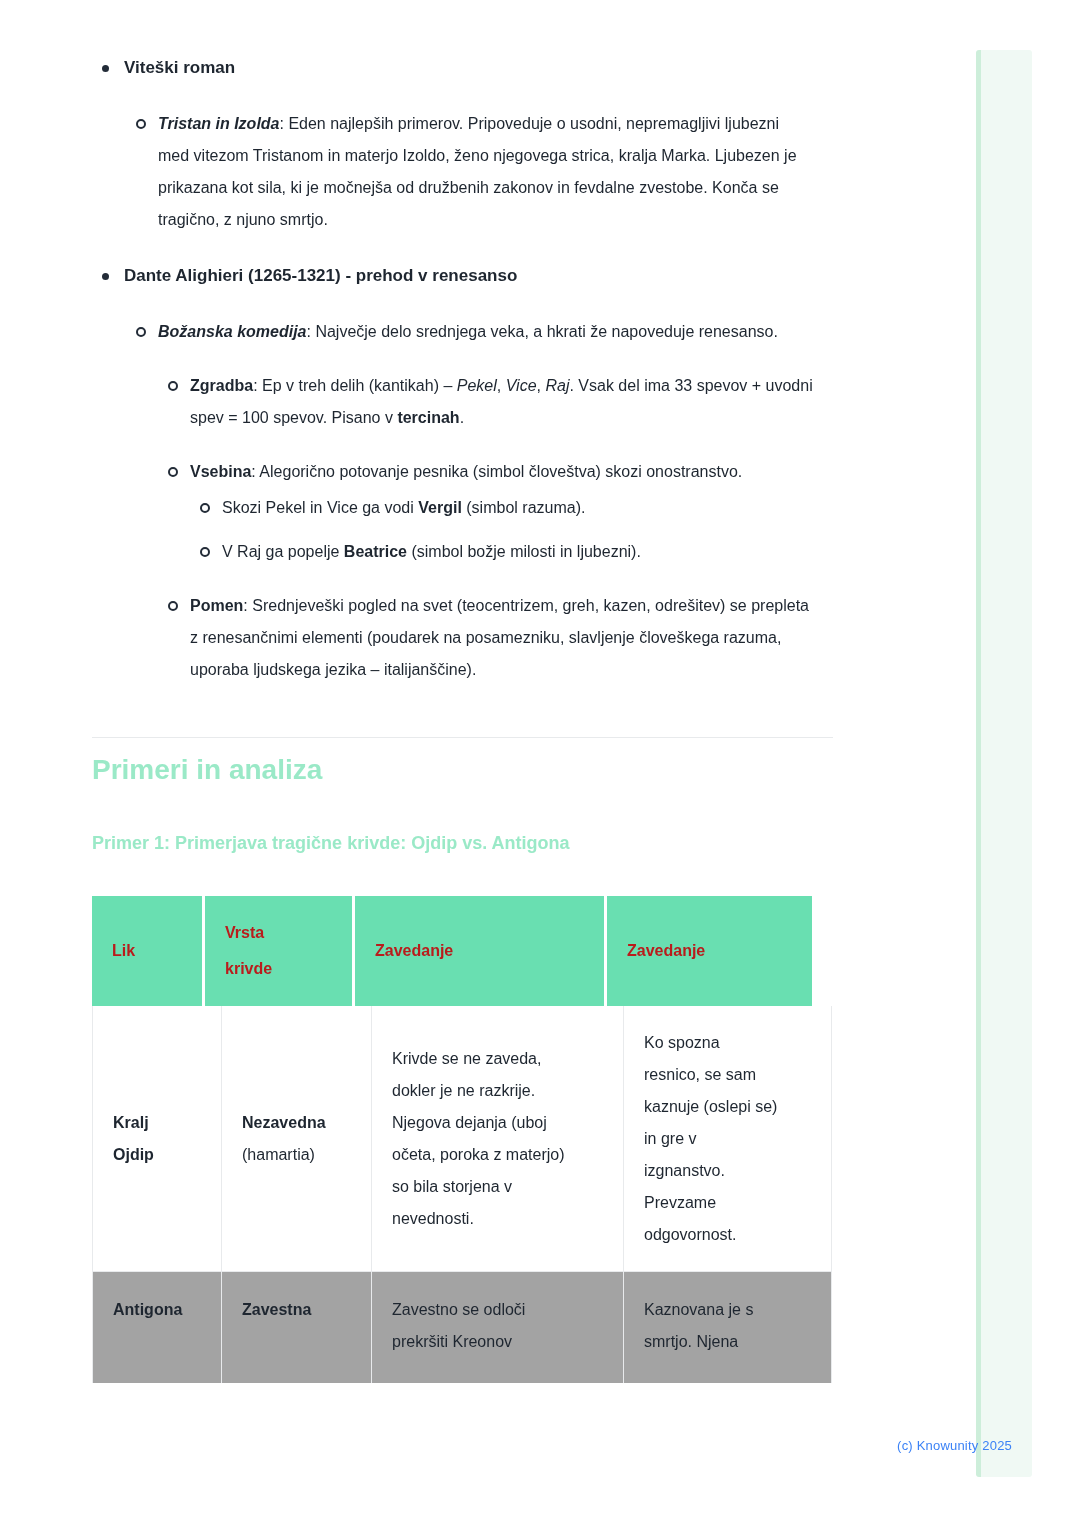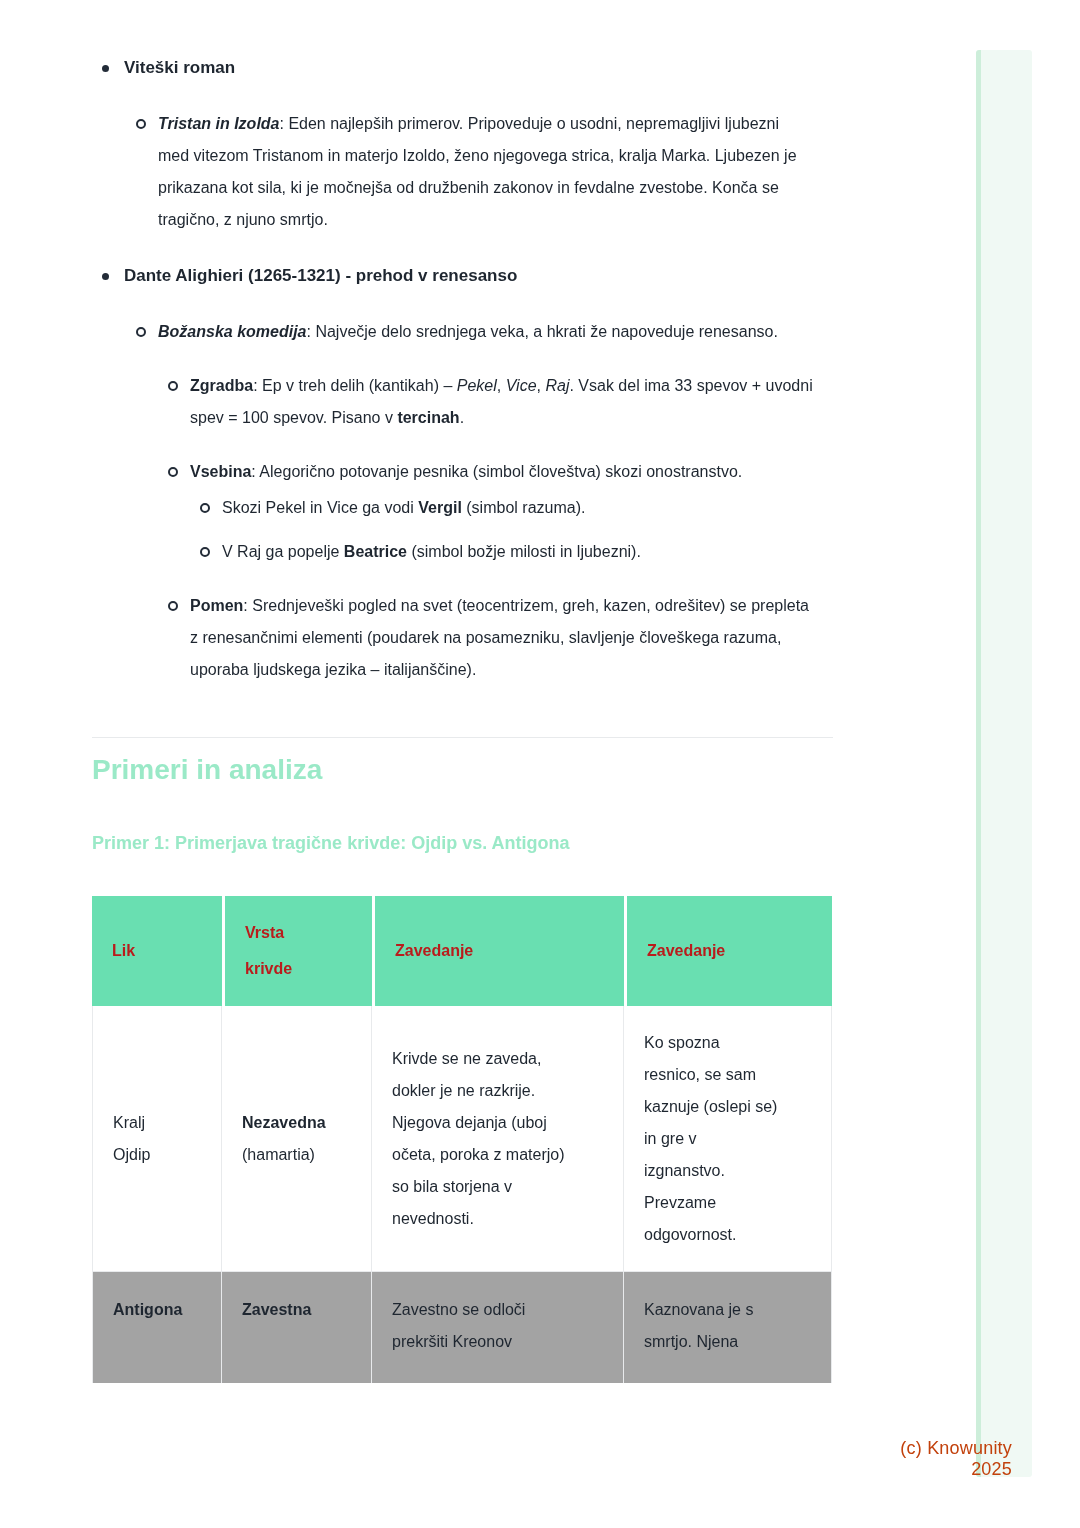--- a/index.html
+++ b/index.html
@@ -37,41 +37,41 @@
   .h1{margin-top:14px;font-size:28px;line-height:36px;font-weight:700;color:#9ae9c7;}
   .h2{margin-top:40px;font-size:18px;line-height:30px;font-weight:600;color:#9ae9c7;}
   .tbl{margin-top:38px;width:740px;}
   .t-header{display:flex;height:110px;}
   .t-hcell{
     box-sizing:border-box;background:#69dfb1;color:#b91c1c;font-weight:700;
     font-size:16px;line-height:36px;display:flex;align-items:center;
     padding:0 20px;white-space:pre-line;
   }
   .t-hcell + .t-hcell{border-left:3px solid #ffffff;}
-  .hc1{width:130px;} .hc2{width:150px;} .hc3{width:252px;} .hc4{width:208px;}
+  .hc1{width:110px;} .hc2{width:150px;} .hc3{width:252px;} .hc4{width:208px;}
   .t-row{
     display:flex;width:740px;box-sizing:border-box;
     border-left:1px solid #e8eaec;border-right:1px solid #e8eaec;
   }
   .t-row1{height:266px;border-bottom:1px solid #e8eaec;background:#ffffff;}
   .t-row2{height:111px;background:#a3a3a3;overflow:hidden;}
   .t-cell{
     box-sizing:border-box;display:flex;align-items:center;
     padding:0 20px;font-size:16px;line-height:32px;
   }
   .t-row2 .t-cell{align-items:flex-start;padding-top:22px;}
   .t-cell + .t-cell{border-left:1px solid #e8eaec;}
   .c1{width:128px;} .c2{width:150px;} .c3{width:252px;} .c4{width:208px;}
   .c1 .txt{max-width:68px;}
   .c2 .txt{max-width:112px;}
   .c3 .txt{max-width:185px;}
   .c4 .txt{max-width:135px;}
   .watermark{
     position:absolute;left:872px;top:1438px;width:140px;text-align:right;
-    font-size:18px;color:#c2410c;z-index:5;letter-spacing:0.2px;
+    font-size:13px;color:#3b82f6;z-index:5;letter-spacing:0.2px;
   }
 </style>
 </head>
 <body>
 
 <div class="edge-stripe"></div>
 
 <div class="content">
 
   <div class="li lvl1 mb24">
@@ -128,21 +128,21 @@
   <div class="tbl">
     <div class="t-header">
       <div class="t-hcell hc1">Lik</div>
       <div class="t-hcell hc2">Vrsta
 krivde</div>
       <div class="t-hcell hc3">Zavedanje</div>
       <div class="t-hcell hc4">Zavedanje</div>
     </div>
     <div class="t-row t-row1">
       <div class="t-cell c1">
-          <div class="txt"><span style="font-weight: 400;">Kralj Ojdip</span></div>
+          <div class="txt"><span style="font-weight: 700;">Kralj Ojdip</span></div>
         </div>
       <div class="t-cell c2">
           <div class="txt"><span style="font-weight: 700;">Nezavedna</span><span> (hamartia)</span></div>
         </div>
       <div class="t-cell c3">
           <div class="txt"><span>Krivde se ne zaveda, dokler je ne razkrije. Njegova dejanja (uboj očeta, poroka z materjo) so bila storjena v nevednosti.</span></div>
         </div>
       <div class="t-cell c4">
           <div class="txt"><span>Ko spozna resnico, se sam kaznuje (oslepi se) in gre v izgnanstvo. Prevzame odgovornost.</span></div>
         </div>

